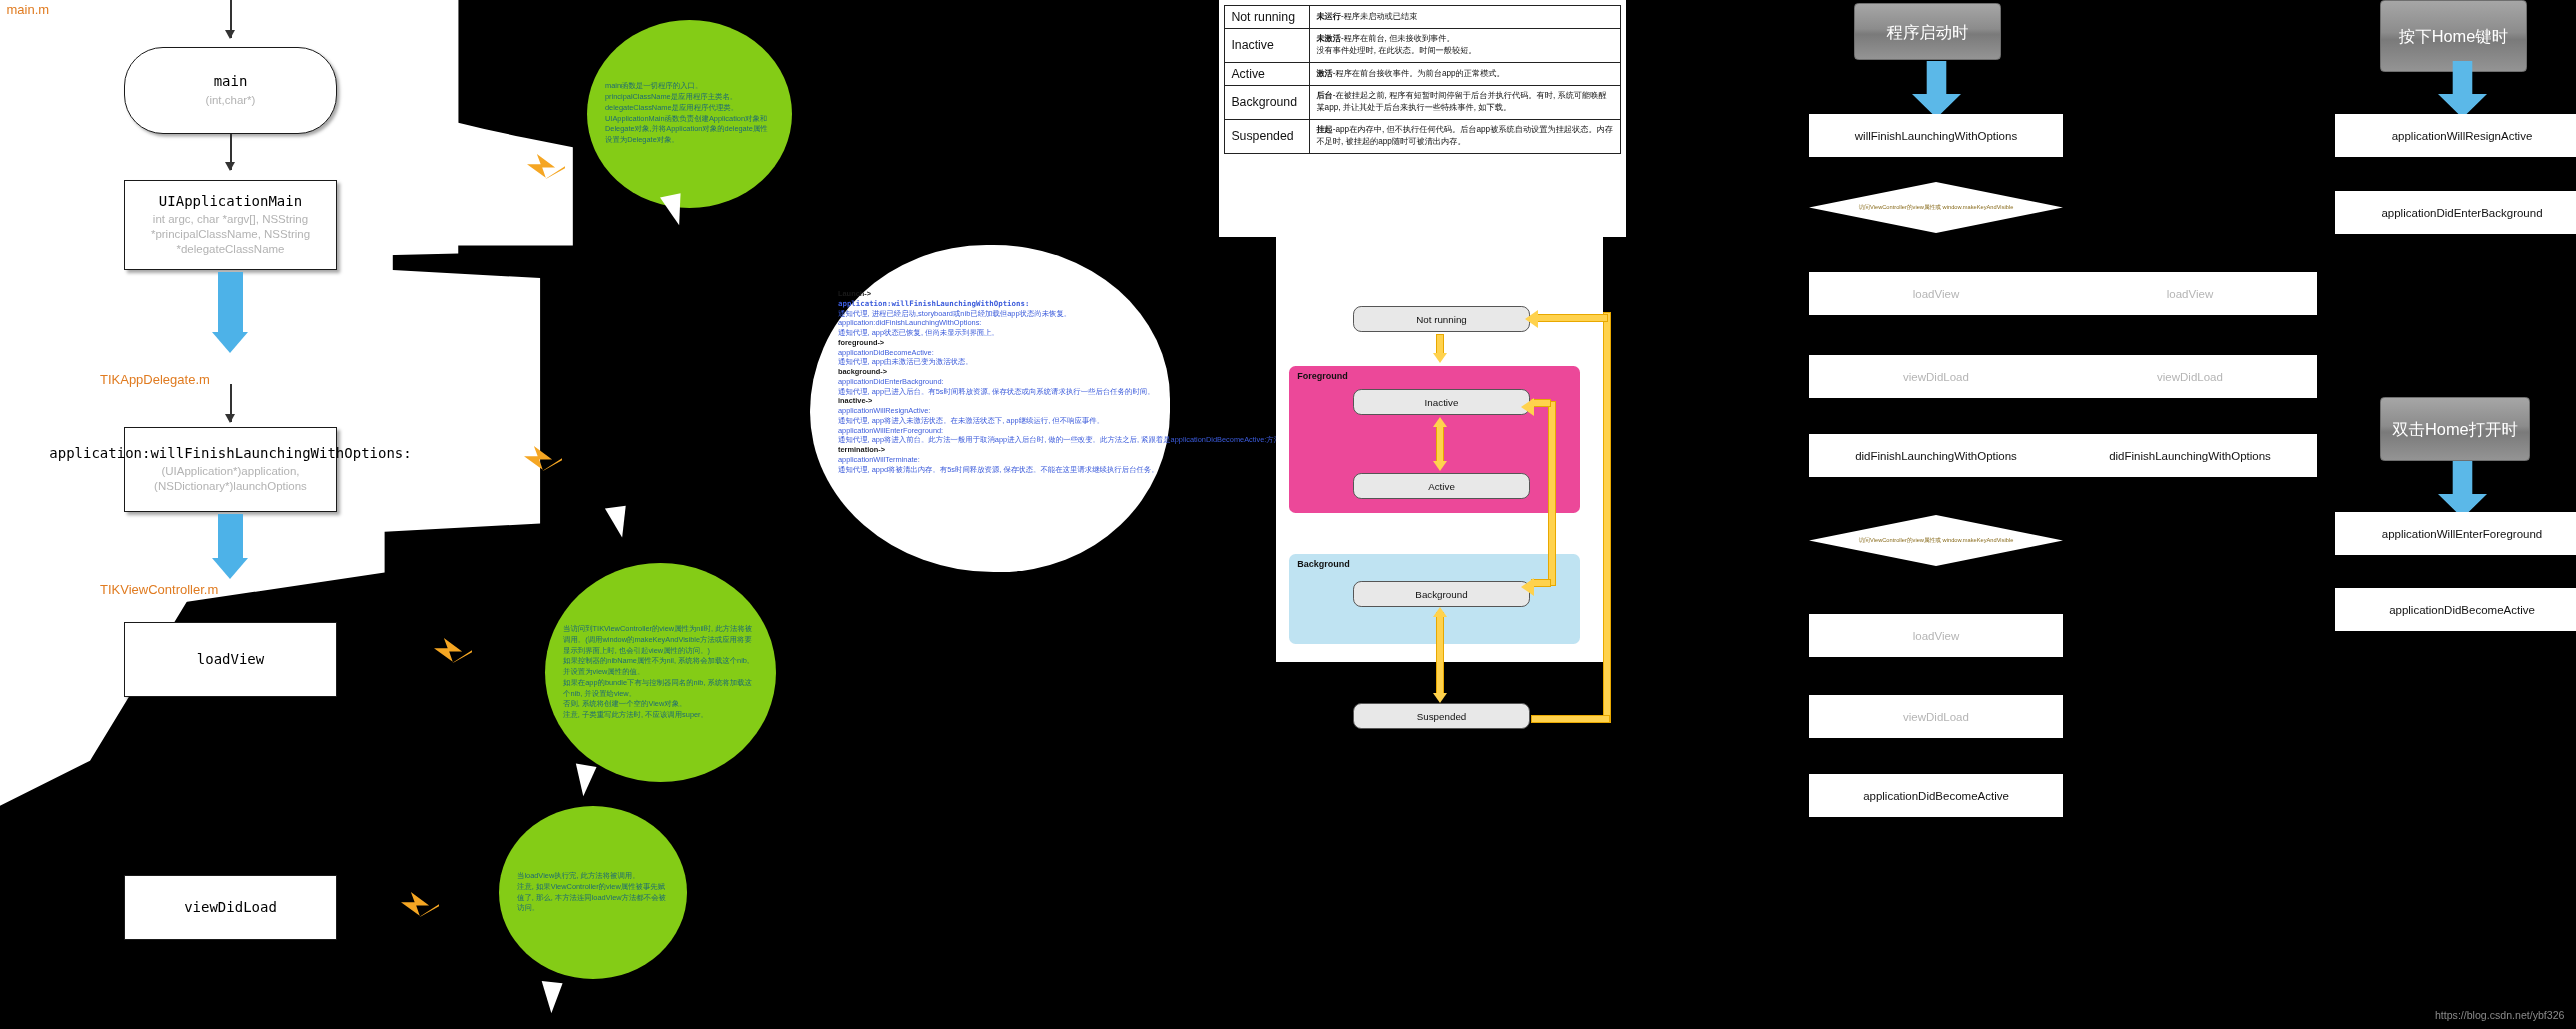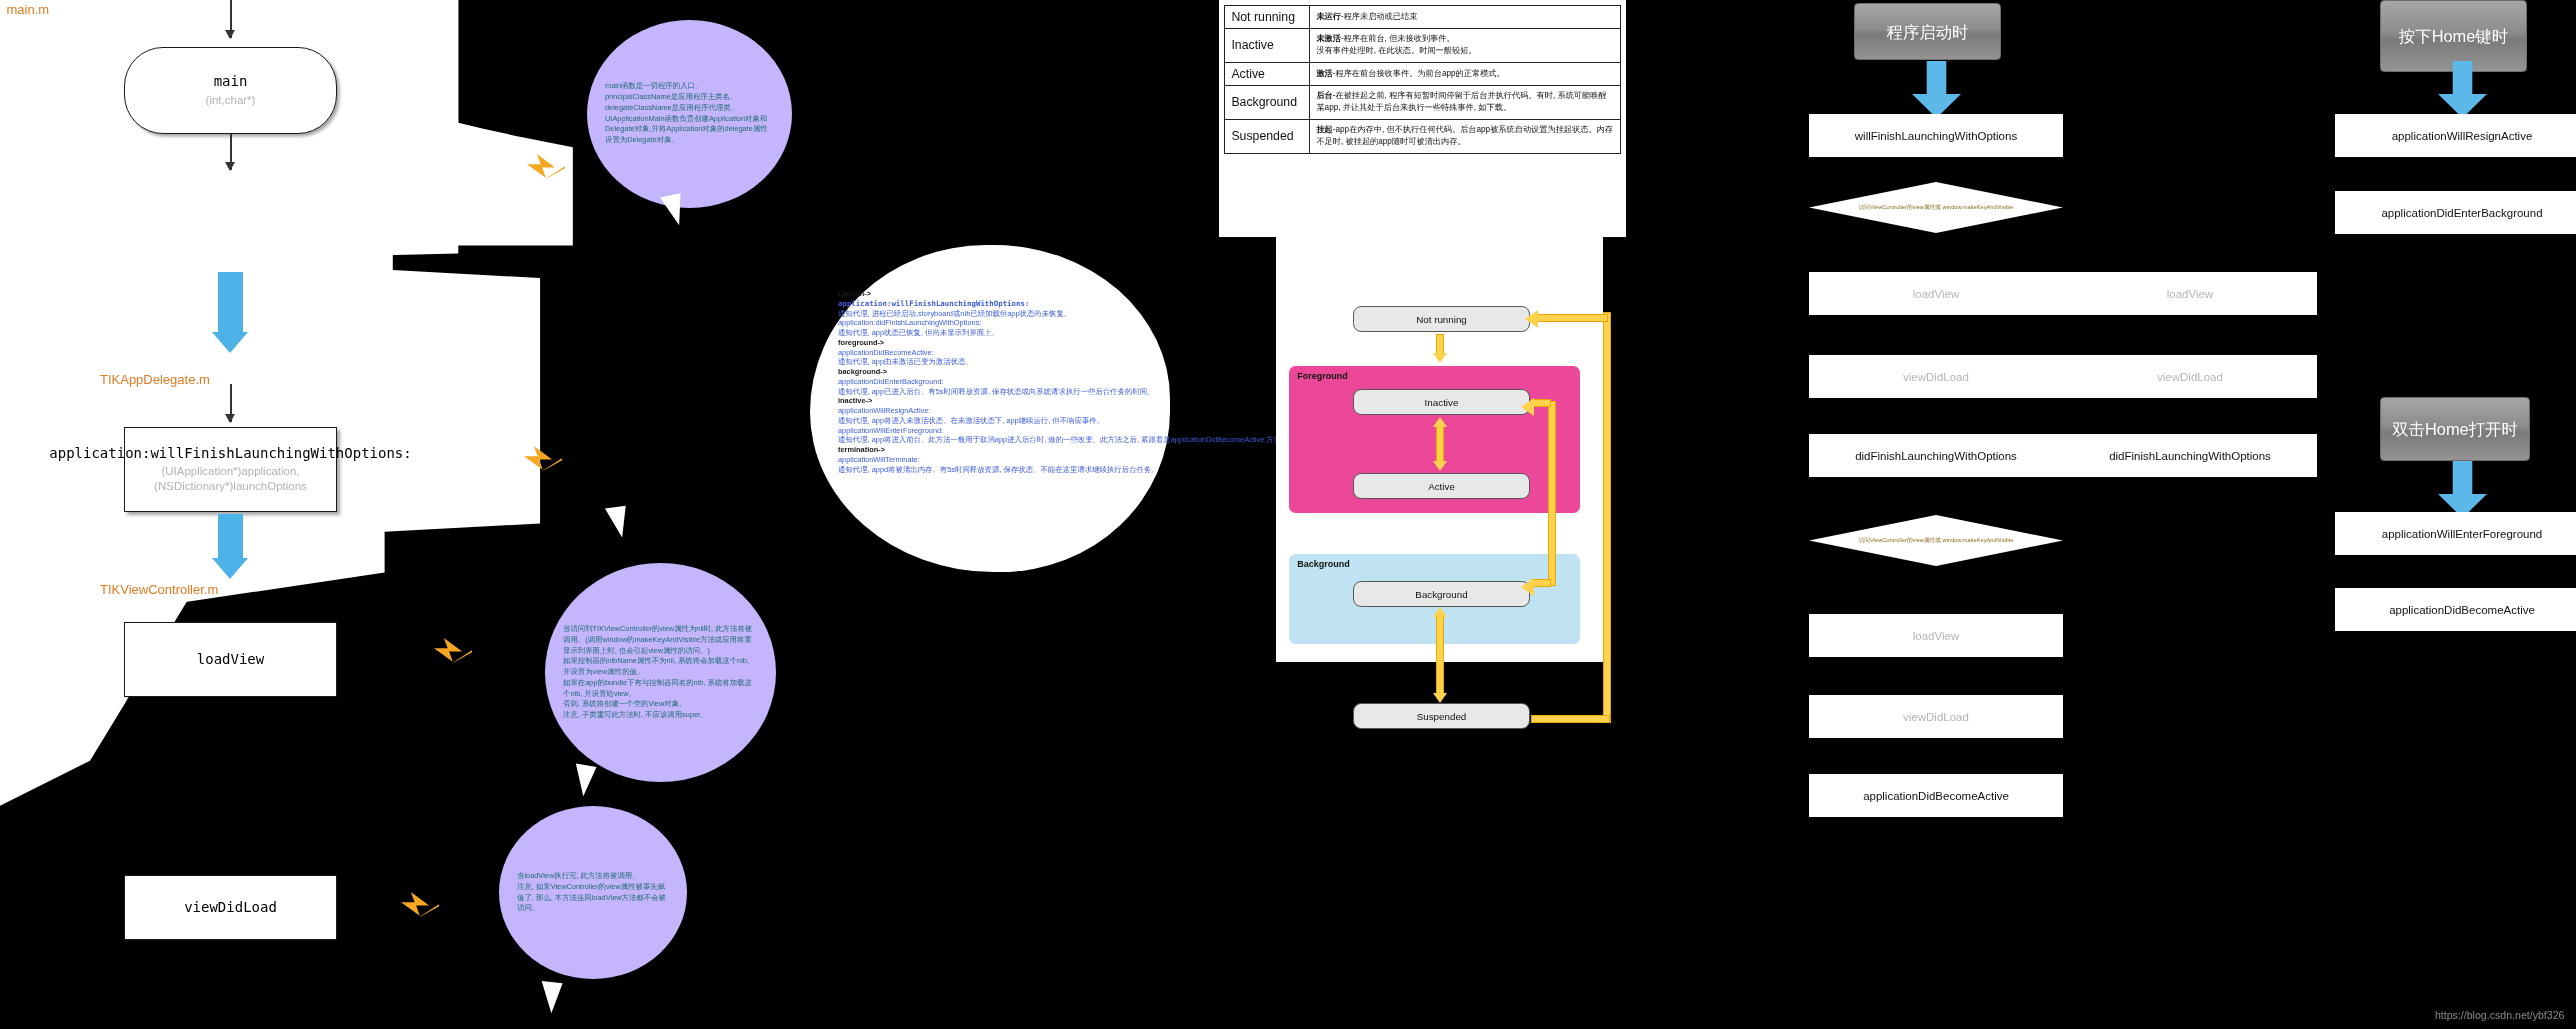--- a/index.html
+++ b/index.html
@@ -83,21 +83,21 @@
     position: absolute;
     width: 0; height: 0;
     border-left: 18px solid transparent;
     border-right: 18px solid transparent;
     border-top: 21px solid #4db2e8;
   }
 
   
   .bubble {
     position: absolute;
-    background: #c4b5fd;
+    background: #84cc16;
     border-radius: 50%;
     padding: 13px 18px;
     display: flex;
     align-items: center;
     justify-content: center;
   }
   .bubble-inner { width: 100%; }
   .bubble p {
     margin: 0;
     font-size: 7.4px;
@@ -268,20 +268,24 @@
 
   <div class="arrow-thin" style="left:230px; top:0px; height:38px;"></div>
 
   <div class="node-box node-rounded" style="left:124px; top:47px; width:213px; height:87px;">
     <div class="node-title">main</div>
     <div class="node-sub">(int,char*)</div>
   </div>
 
   <div class="arrow-thin" style="left:230px; top:134px; height:36px;"></div>
 
+  <div class="node-box" style="left:124px; top:180px; width:213px; height:90px; padding:4.9px 8.2px;">
+    <div class="node-title">UIApplicationMain</div>
+    <div class="node-sub">int argc, char *argv[], NSString *principalClassName, NSString *delegateClassName</div>
+  </div>
 
   <div class="arrow-blue" style="left:218px; top:272px; width:24.5px; height:62px;"></div>
   <div class="arrow-blue-head" style="left:212px; top:332px;"></div>
 
   <div class="arrow-thin" style="left:230px; top:384px; height:38px;"></div>
 
   <div class="node-box" style="left:124px; top:427px; width:213px; height:85px; padding:4.9px 8.2px;">
     <div class="node-title">application:willFinishLaunchingWithOptions:</div>
     <div class="node-sub">(UIApplication*)application, (NSDictionary*)launchOptions</div>
   </div>

